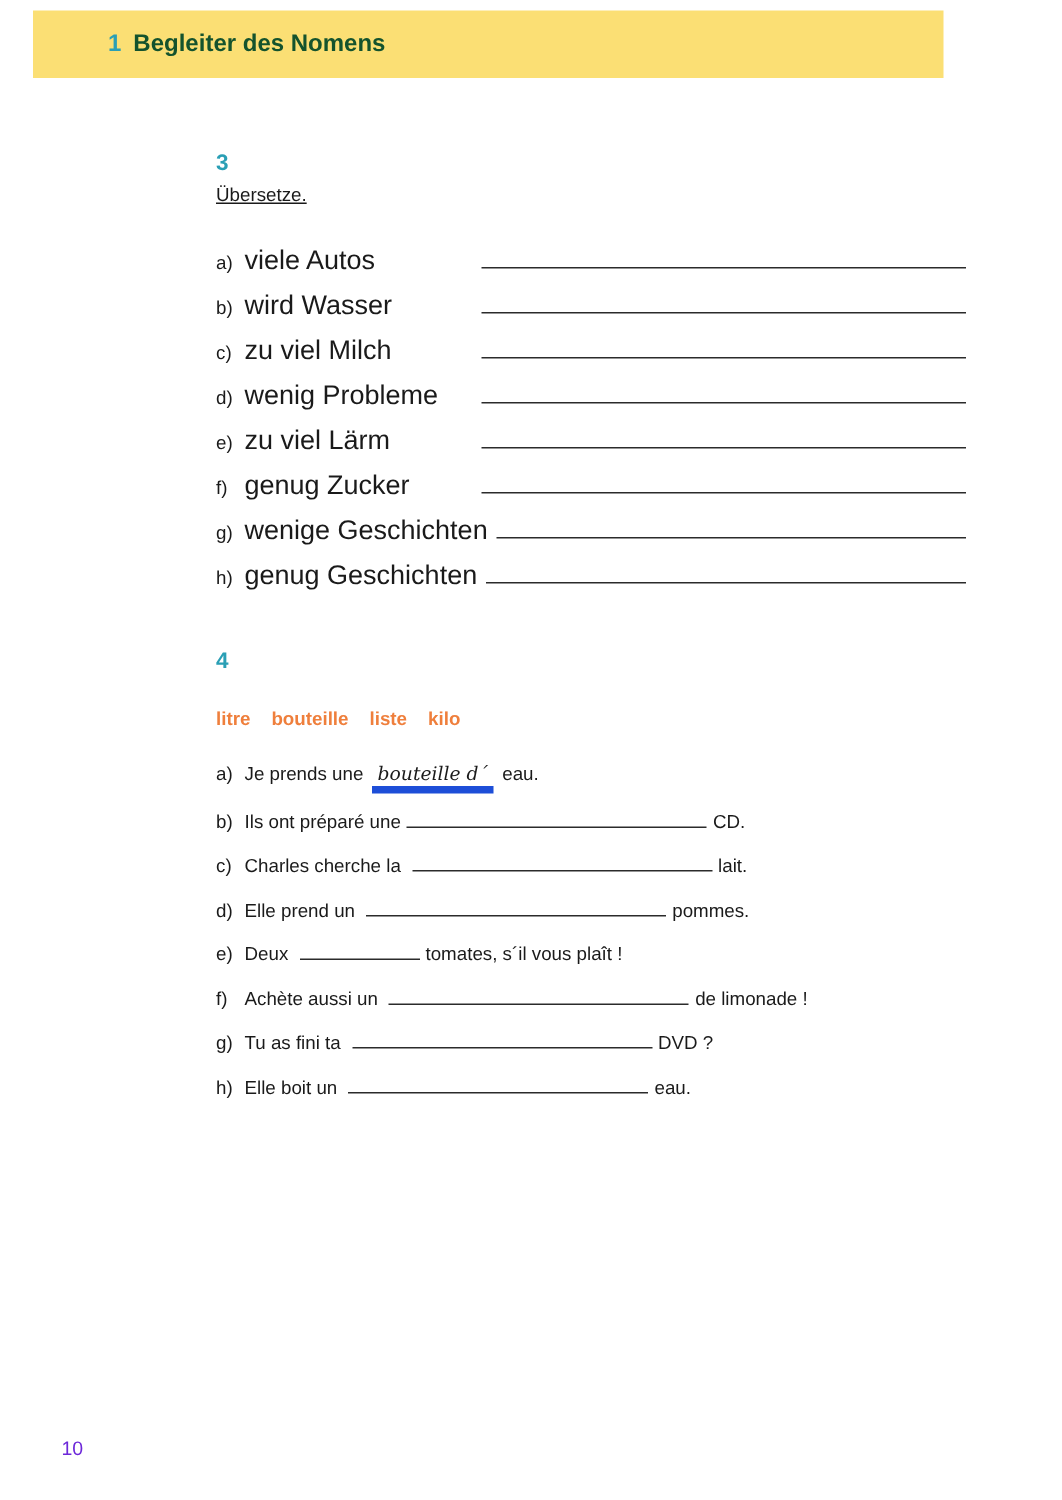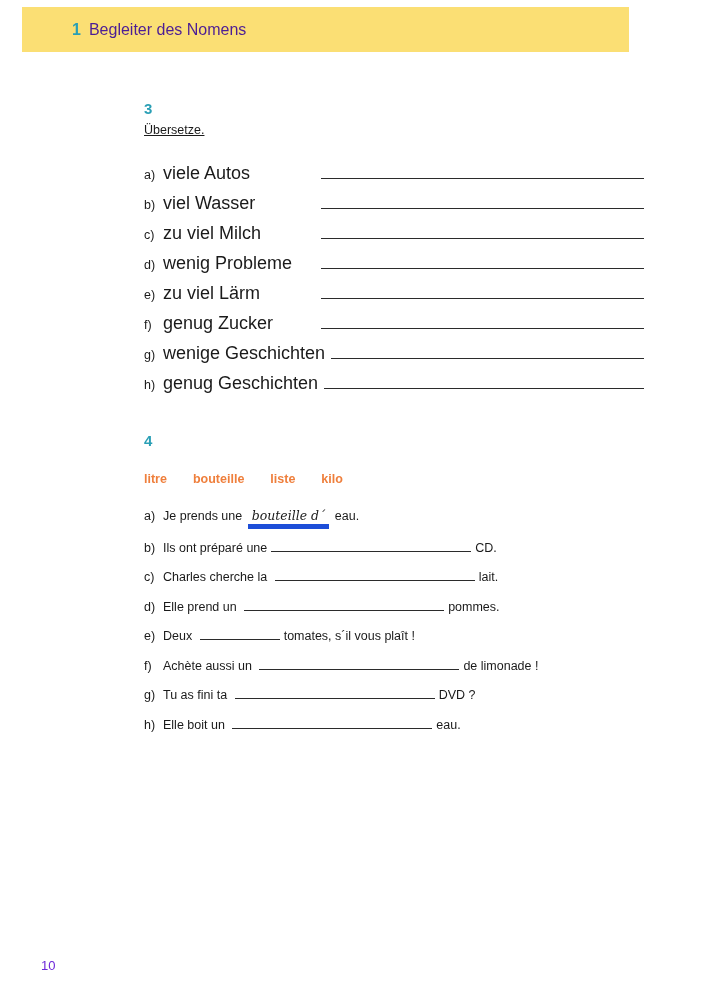--- a/index.html
+++ b/index.html
@@ -27,23 +27,23 @@
     display: flex;
     align-items: center;
   }
   .header-number {
     color: #2a9fb5;
     font-size: 16px;
     font-weight: bold;
     margin-left: 50px;
   }
   .header-title {
-    color: #4c1d95;
+    color: #14532d;
     font-size: 16px;
-    font-weight: normal;
+    font-weight: bold;
     margin-left: 8px;
   }
 
   
   .content {
     position: absolute;
     top: 52px;
     left: 0;
     width: 708px;
   }
@@ -102,21 +102,21 @@
     width: 152px;
     flex: 0 0 152px;
   }
 
   
   #exercise-4 { top: 380px; }
 
   .wordbank {
     margin-top: 22px;
     display: flex;
-    gap: 26px;
+    gap: 14px;
   }
   .wordbank .word {
     color: #ef7f3c;
     font-size: 12.5px;
     font-weight: bold;
   }
 
   .items4 {
     margin-top: 22px;
   }
@@ -175,21 +175,21 @@
     <div class="ex-number">3</div>
     <div class="ex-instruction">Übersetze.</div>
     <div class="items3" id="items3">
         <div class="item3 fixed">
           <span class="letter">a)</span>
           <span class="term">viele Autos</span>
           <span class="rule"></span>
         </div>
         <div class="item3 fixed">
           <span class="letter">b)</span>
-          <span class="term">viel Wasser</span>
+          <span class="term">wird Wasser</span>
           <span class="rule"></span>
         </div>
         <div class="item3 fixed">
           <span class="letter">c)</span>
           <span class="term">zu viel Milch</span>
           <span class="rule"></span>
         </div>
         <div class="item3 fixed">
           <span class="letter">d)</span>
           <span class="term">wenig Probleme</span>

